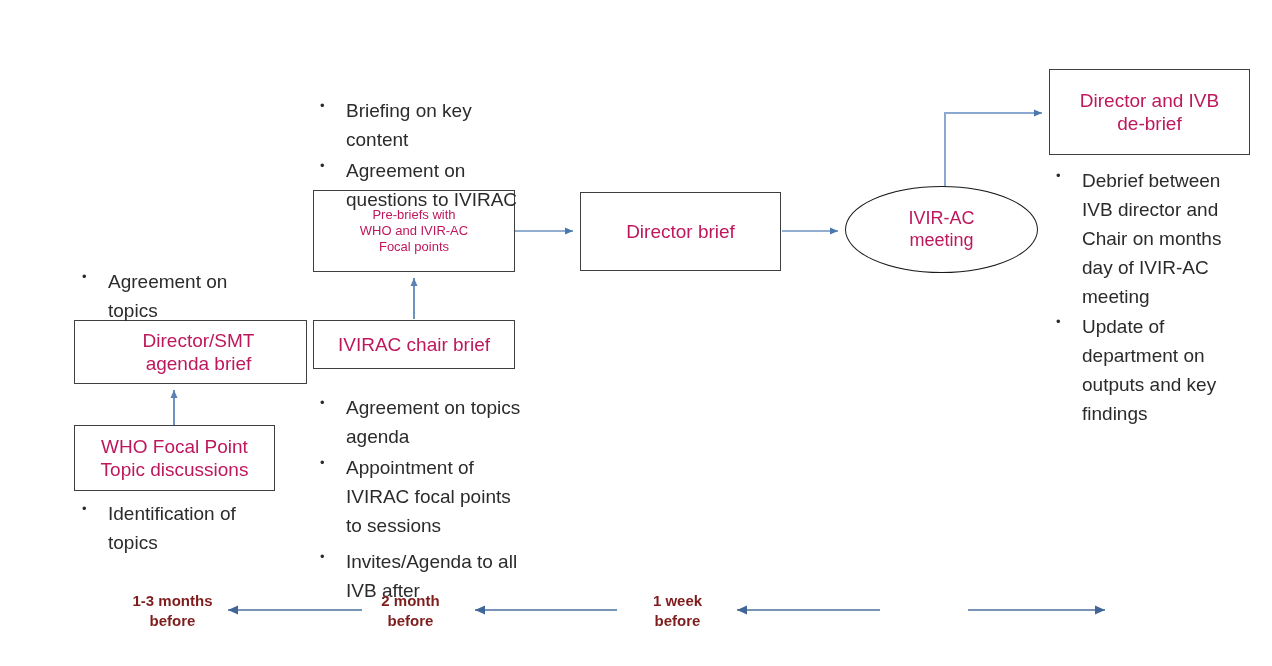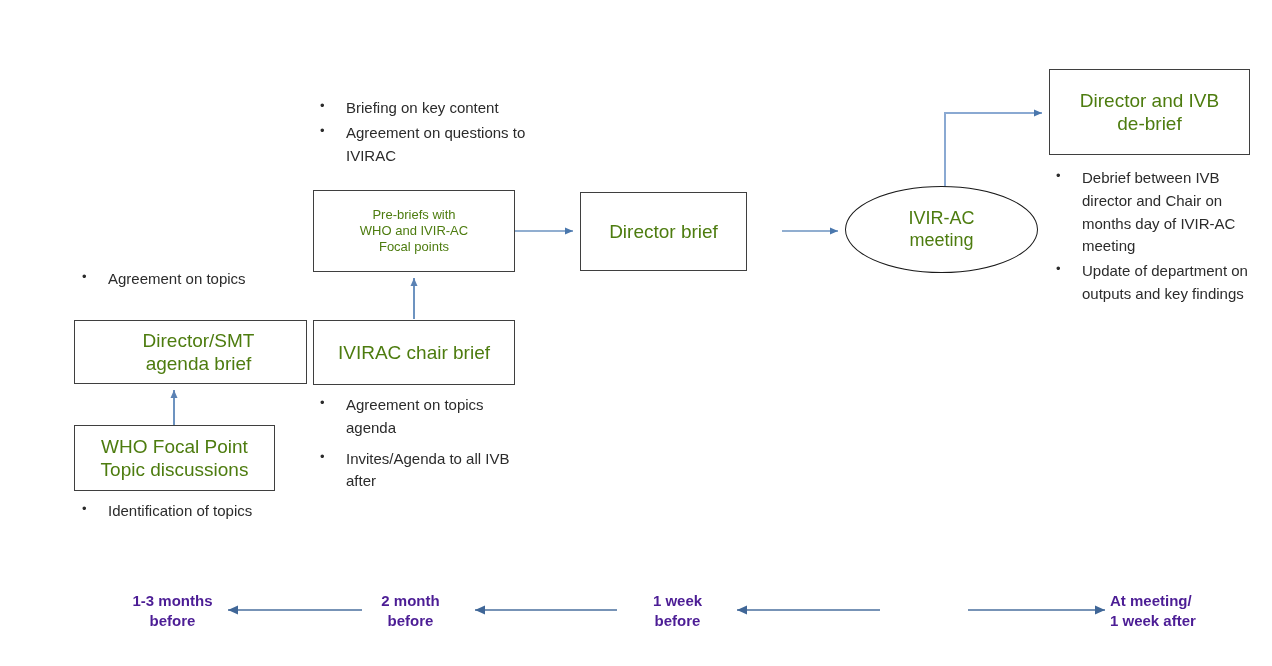--- a/index.html
+++ b/index.html
@@ -17,32 +17,32 @@
   }
   .node {
     position: absolute;
     box-sizing: border-box;
     border: 1.5px solid #3f3f3f;
     background: #ffffff;
     display: flex;
     align-items: center;
     justify-content: center;
     text-align: center;
-    color: #4d7c0f;
+    color: #be185d;
     line-height: 1.22;
     white-space: pre-line;
   }
   .node.ellipse {
     border-radius: 50%;
     border: 1.5px solid #1a1a1a;
   }
   .bullets {
     position: absolute;
     color: #2b2b2b;
-    font-size: 15px;
+    font-size: 19px;
     line-height: 1.52;
   }
   .bullets ul {
     margin: 0;
     padding: 0;
     list-style: none;
   }
   .bullets li {
     position: relative;
     padding-left: 30px;
@@ -53,21 +53,21 @@
     position: absolute;
     left: 4px;
     top: -1px;
     font-size: 13px;
     color: #2b2b2b;
   }
   .tl-label {
     position: absolute;
     font-weight: bold;
     font-size: 15px;
-    color: #4c1d95;
+    color: #7f1d1d;
     text-align: center;
     line-height: 1.32;
     white-space: pre-line;
   }
   svg.edges {
     position: absolute;
     left: 0;
     top: 0;
     width: 1272px;
     height: 666px;
@@ -109,27 +109,27 @@
     <line x1="880" y1="610" x2="737" y2="610" stroke="#4a6f9e" stroke-width="1.6" marker-end="url(#arrowTL)"></line>
     <line x1="968" y1="610" x2="1105" y2="610" stroke="#4a6f9e" stroke-width="1.6" marker-end="url(#arrowTL)"></line>
   </svg>
 
   <div class="node" style="left:74px; top:425px; width:201px; height:66px; font-size:19px;">WHO Focal Point
 Topic discussions</div>
 
   <div class="node" style="left:74px; top:320px; width:233px; height:64px; font-size:19px;padding-left:16px;">Director/SMT
 agenda brief</div>
 
-  <div class="node" style="left:313px; top:320px; width:202px; height:65px; font-size:19px;">IVIRAC chair brief</div>
+  <div class="node" style="left:313px; top:320px; width:202px; height:49px; font-size:19px;">IVIRAC chair brief</div>
 
   <div class="node" style="left:313px; top:190px; width:202px; height:82px; font-size:13px;">Pre-briefs with
 WHO and IVIR-AC
 Focal points</div>
 
-  <div class="node" style="left:580px; top:192px; width:167px; height:79px; font-size:19px;">Director brief</div>
+  <div class="node" style="left:580px; top:192px; width:201px; height:79px; font-size:19px;">Director brief</div>
 
   <div class="node ellipse" style="left:845px; top:186px; width:193px; height:87px; font-size:18px;">IVIR-AC
 meeting</div>
 
   <div class="node" style="left:1049px; top:69px; width:201px; height:86px; font-size:19px;">Director and IVB
 de-brief</div>
 
   <div class="bullets" style="left:316px; top:97px; width:210px;">
     <ul>
       <li>Briefing on key content</li>
@@ -145,36 +145,35 @@
 
   <div class="bullets" style="left:78px; top:500px; width:195px;">
     <ul>
       <li>Identification of topics</li>
     </ul>
   </div>
 
   <div class="bullets" style="left:316px; top:394px; width:205px;">
     <ul>
       <li>Agreement on topics agenda</li>
+      <li>Appointment of IVIRAC focal points to sessions</li>
       <li style="margin-top:8px;">Invites/Agenda to all IVB after</li>
     </ul>
   </div>
 
   <div class="bullets" style="left:1052px; top:167px; width:200px;">
     <ul>
       <li>Debrief between IVB director and Chair on months day of IVIR-AC meeting</li>
       <li>Update of department on outputs and key findings</li>
     </ul>
   </div>
 
   <div class="tl-label" style="left:105px; top:591px; width:135px;">1-3 months
 before</div>
 
   <div class="tl-label" style="left:348px; top:591px; width:125px;">2 month
 before</div>
 
   <div class="tl-label" style="left:615px; top:591px; width:125px;">1 week
 before</div>
 
-  <div class="tl-label" style="left:1110px; top:591px; width:155px; text-align:left;">At meeting/
-1 week after</div>
 
 </div>
 
 </body></html>

